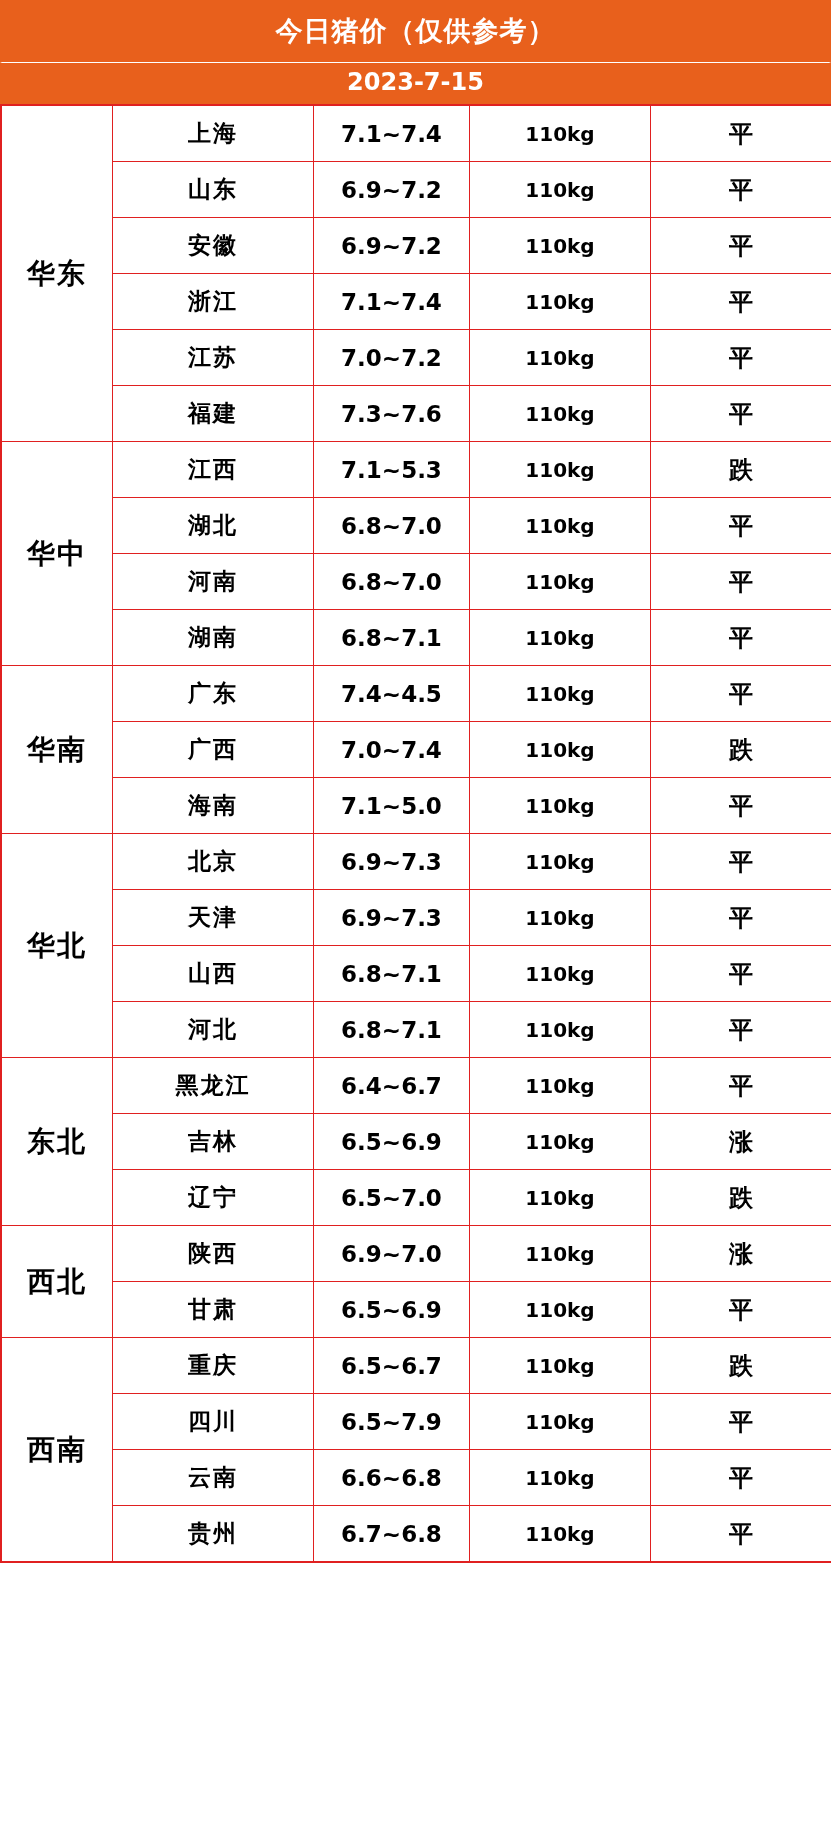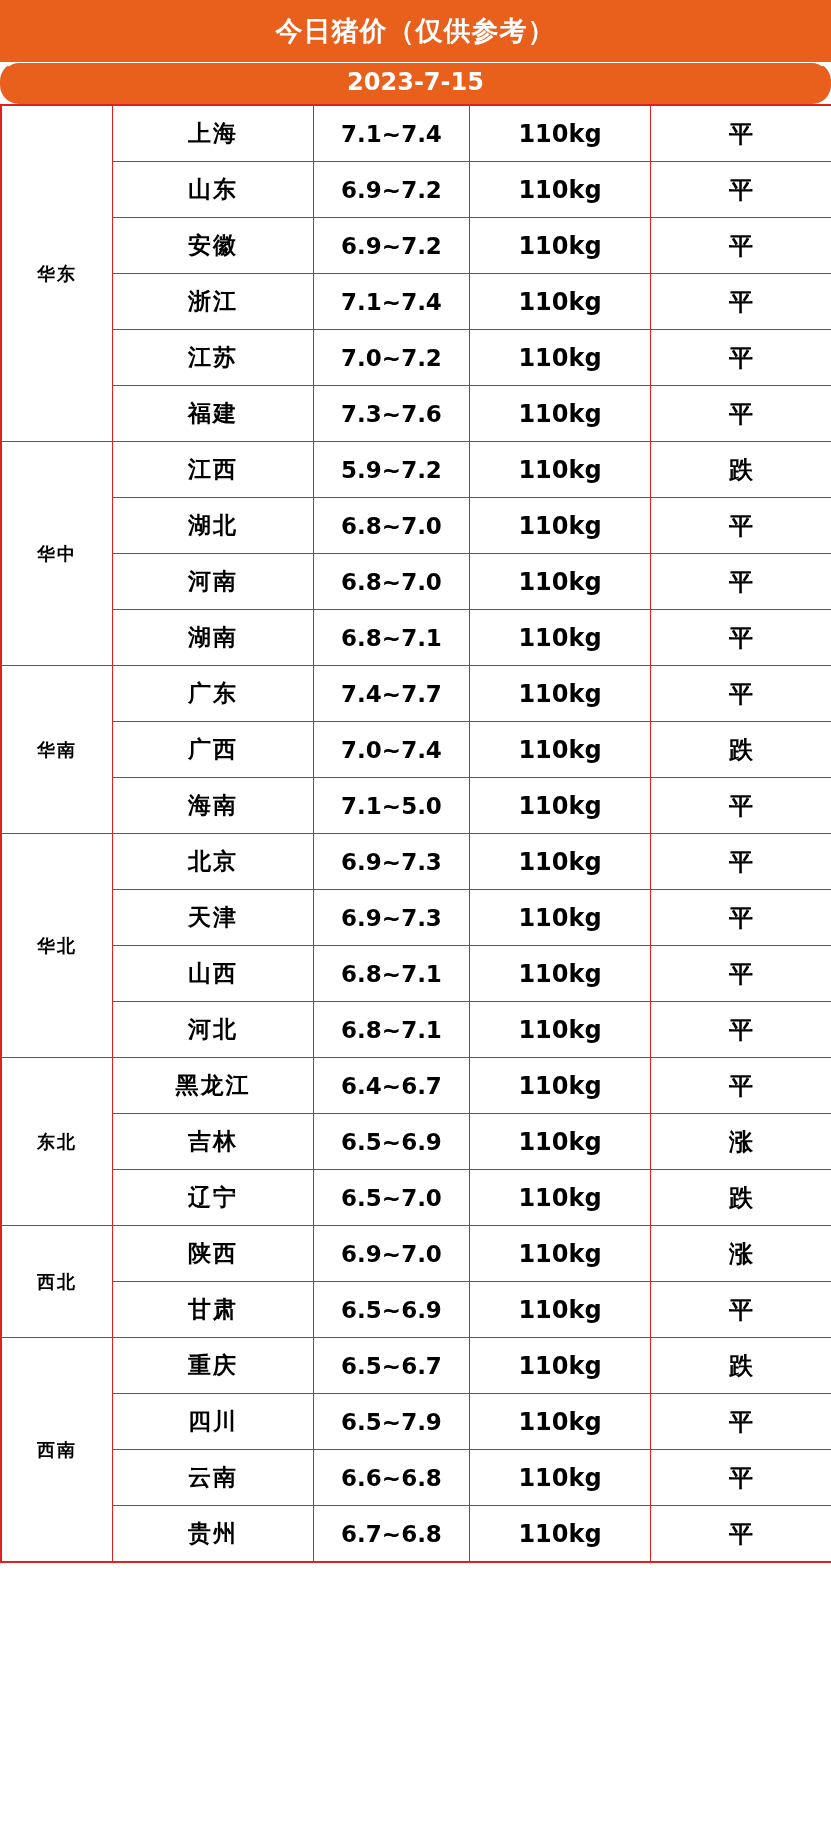--- a/index.html
+++ b/index.html
@@ -27,52 +27,51 @@
     height: 62px;
     line-height: 58px;
     font-size: 27px;
     letter-spacing: 1px;
   }
   .date-bar {
     height: 42px;
     line-height: 38px;
     font-size: 24px;
     border-top: 1px solid #ffffff;
-    border-radius: 19px;
   }
   table.price {
     border-collapse: collapse;
     width: 831px;
     table-layout: fixed;
   }
   table.price td {
     border: 1px solid #e02020;
     text-align: center;
     font-weight: bold;
     color: #000000;
     height: 55px;
     padding: 0;
   }
   td.region {
     width: 110px;
-    font-size: 18px;
+    font-size: 28px;
     letter-spacing: 2px;
   }
   td.province {
     width: 200px;
     font-size: 23px;
     letter-spacing: 2px;
   }
   td.price-range {
     width: 155px;
     font-size: 23px;
   }
   td.weight {
     width: 180px;
-    font-size: 24px;
+    font-size: 20px;
   }
   td.trend {
     width: 180px;
     font-size: 24px;
   }
   .trend-up { color: #e8304a; }
   .trend-down { color: #0ec40e; }
   .trend-flat { color: #000000; }
   
   .sheet table.price {
@@ -120,21 +119,21 @@
         </tr>
         <tr>
           <td class="province">福建</td>
           <td class="price-range">7.3~7.6</td>
           <td class="weight">110kg</td>
           <td class="trend trend-flat">平</td>
         </tr>
         <tr>
           <td class="region" rowspan="4">华中</td>
           <td class="province">江西</td>
-          <td class="price-range">5.9~7.2</td>
+          <td class="price-range">7.1~5.3</td>
           <td class="weight">110kg</td>
           <td class="trend trend-down">跌</td>
         </tr>
         <tr>
           <td class="province">湖北</td>
           <td class="price-range">6.8~7.0</td>
           <td class="weight">110kg</td>
           <td class="trend trend-flat">平</td>
         </tr>
         <tr>
@@ -145,21 +144,21 @@
         </tr>
         <tr>
           <td class="province">湖南</td>
           <td class="price-range">6.8~7.1</td>
           <td class="weight">110kg</td>
           <td class="trend trend-flat">平</td>
         </tr>
         <tr>
           <td class="region" rowspan="3">华南</td>
           <td class="province">广东</td>
-          <td class="price-range">7.4~7.7</td>
+          <td class="price-range">7.4~4.5</td>
           <td class="weight">110kg</td>
           <td class="trend trend-flat">平</td>
         </tr>
         <tr>
           <td class="province">广西</td>
           <td class="price-range">7.0~7.4</td>
           <td class="weight">110kg</td>
           <td class="trend trend-down">跌</td>
         </tr>
         <tr>

